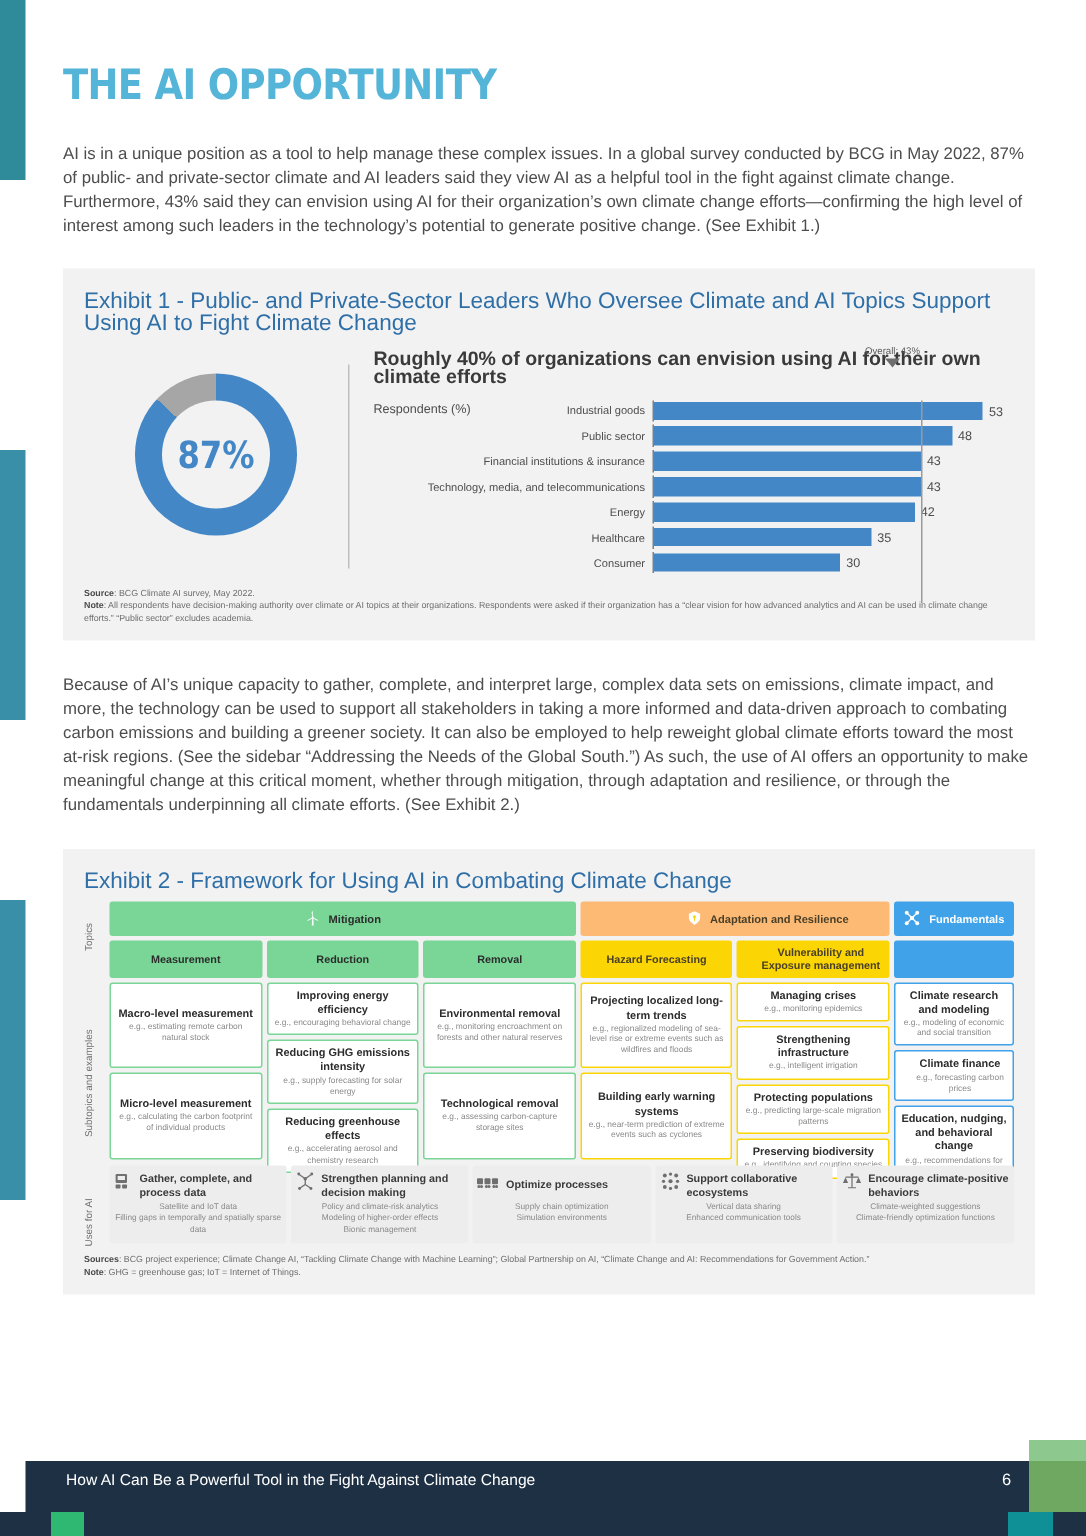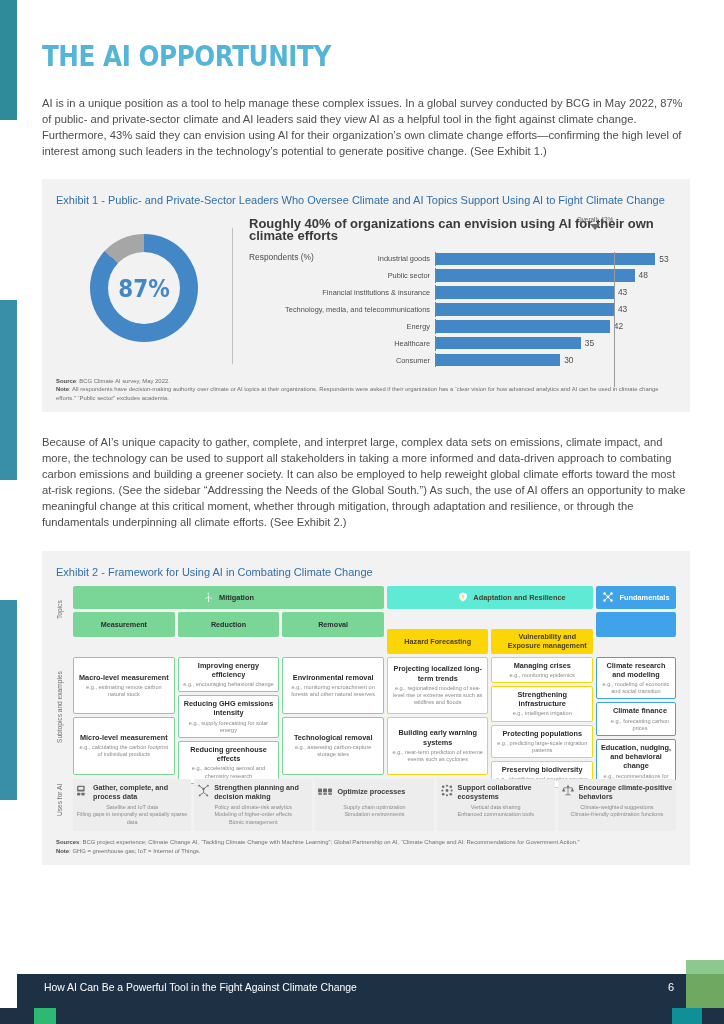--- a/index.html
+++ b/index.html
@@ -35,21 +35,21 @@
     font-size: 11.2px;
     line-height: 16.1px;
     color:#4d4d4d;
     margin-top:22px;
     text-align:left;
   }
 
   
   .exhibit { background:#f2f2f2; margin-top:20px; padding:14px 14px 10px 14px; position:relative; }
   .exhibit-title {
-    color:#2f6fa8; font-size:11px; line-height:15px; font-weight:400;
+    color:#2f6fa8; font-size:15px; line-height:15px; font-weight:400;
     margin-bottom:6px;
   }
   .src-note { font-size:5.9px; line-height:8.4px; color:#6f6f6f; margin-top:7px; }
   .src-note b { color:#4a4a4a; font-weight:700; }
 
   
   .ex1-body { display:flex; align-items:flex-start; padding-top:4px; }
   .donut-col { width:176px; flex:0 0 176px; padding-top:16px; }
   .donut-wrap { position:relative; width:108px; height:108px; margin:0 auto; }
   .donut {
@@ -97,27 +97,27 @@
     position:absolute; left:0; writing-mode:vertical-rl; transform:rotate(180deg);
     font-size:6.6px; color:#6f6f6f; text-align:center; white-space:nowrap;
   }
   .fw-main { flex:1; }
   .fw-row { display:flex; gap:3px; }
   .fw-row + .fw-row { margin-top:3px; }
 
   .hdr { border-radius:2px; display:flex; align-items:center; justify-content:center;
          gap:5px; height:23px; font-size:7.4px; font-weight:700; }
   .hdr-mit { background:#79d696; color:#2c2c2c; }
-  .hdr-ada { background:#5eead4; color:#4a4028;padding-left:44px; }
+  .hdr-ada { background:#fdba74; color:#4a4028;padding-left:44px; }
   .hdr-fun { background:#40a2e8; color:#ffffff; }
 
   .sub { border-radius:2px; height:25px; display:flex; align-items:center; justify-content:center;
          text-align:center; font-size:7.2px; font-weight:700; line-height:9px; padding:0 2px; }
   .sub-g { background:#79d696; color:#2c2c2c; }
-  .sub-y { background:#fbd504; color:#4a4028;margin-top:17px; }
+  .sub-y { background:#fbd504; color:#4a4028; }
   .sub-b { background:#40a2e8; }
 
   .cellcol { display:flex; flex-direction:column; gap:3px; }
   .cell { background:#fff; border-radius:2px; text-align:center;
           display:flex; flex-direction:column; align-items:center; justify-content:center;
           padding:3px 3px; }
   .cell-g { border:1.4px solid #79d696; }
   .cell-y { border:1.4px solid #fbd504; }
   .cell-b { border:1.4px solid #40a2e8; }
   .cell-t { font-size:7.3px; font-weight:700; color:#2c2c2c; line-height:9.2px; }

